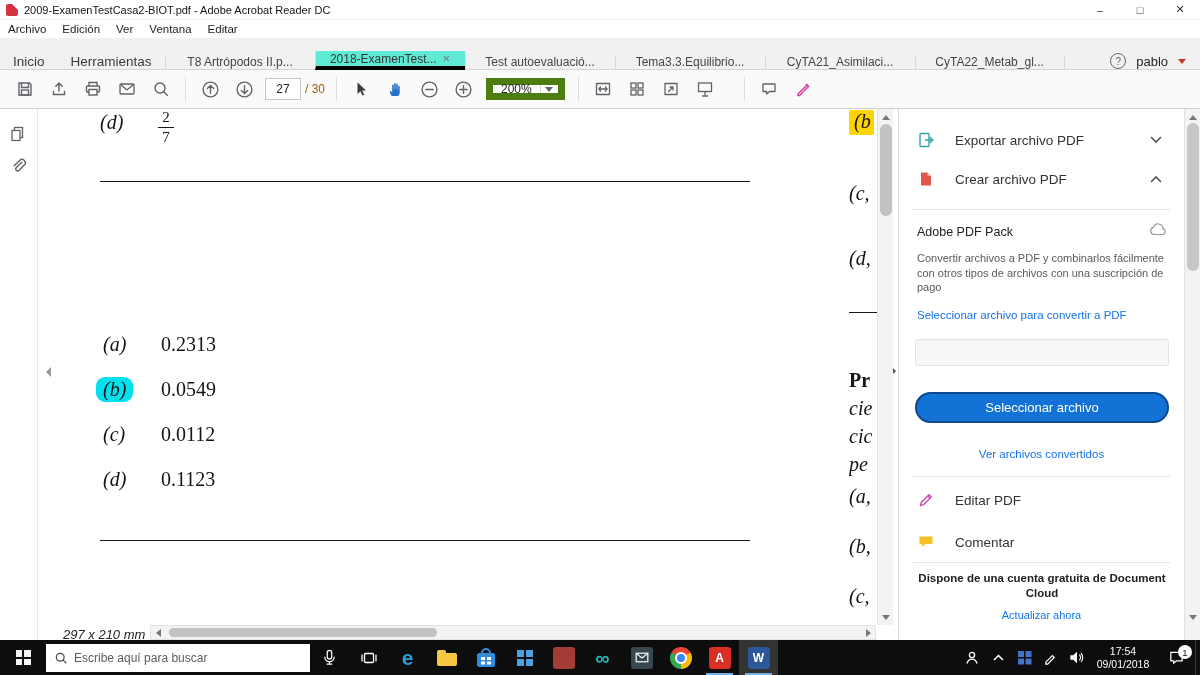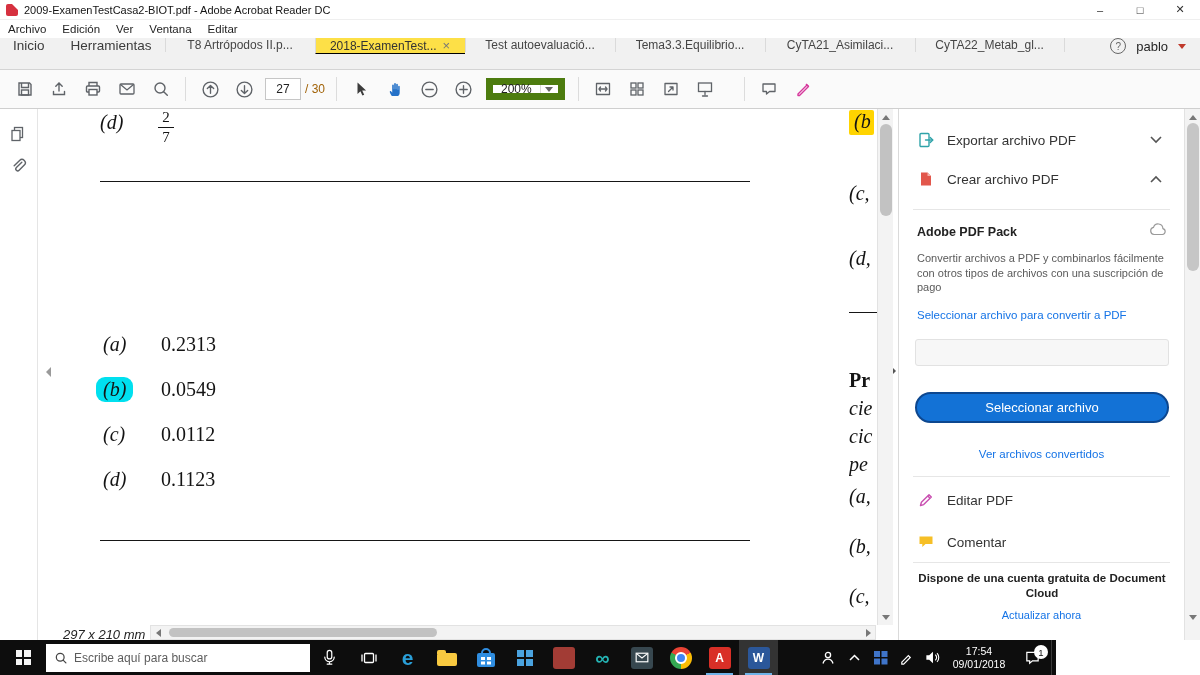--- a/index.html
+++ b/index.html
@@ -12,25 +12,25 @@
   .app-badge:after{content:"";position:absolute;right:0;top:0;border:3px solid #fff;border-left-color:transparent;border-bottom-color:transparent;}
   .title-text{font-size:11px;color:#141414;margin-left:6px;white-space:nowrap;}
   .win-controls{margin-left:auto;display:flex;height:100%;}
   .win-btn{width:40px;height:100%;display:flex;align-items:center;justify-content:center;font-size:11px;color:#333;}
 
   
   .menubar{position:absolute;top:20px;left:0;right:0;height:18px;background:#fff;display:flex;align-items:center;font-size:11.5px;color:#1e1e1e;}
   .menu-item{padding:0 8px;}
 
   
-  .tabbar{position:absolute;top:38px;left:0;right:0;height:32px;background:#f1f1f1;border-bottom:1px solid #d4d4d4;display:flex;align-items:flex-start;}
+  .tabbar{position:absolute;top:38px;left:0;right:0;height:32px;background:#f1f1f1;border-bottom:1px solid #d4d4d4;display:flex;align-items:flex-end;}
   .nav-link{display:flex;align-items:center;padding:0 13px;font-size:13.5px;color:#3b3b3b;}
   .doc-tab{width:150px;flex:0 0 auto;display:flex;align-items:center;justify-content:center;gap:6px;font-size:12px;color:#454545;border-left:1px solid #dadada;white-space:nowrap;overflow:hidden;}
   .doc-tab.last{border-right:1px solid #dadada;}
-  .doc-tab.active{background:#fde047;margin-bottom:-1px;border-bottom:1px solid #000000;color:#333;}
+  .doc-tab.active{background:#5eead4;margin-bottom:-1px;border-bottom:4px solid #000000;color:#333;}
   .tab-close{color:#777;font-size:13px;}
   .tab-right{margin-left:auto;display:flex;align-items:center;gap:10px;padding-right:14px;}
   .help-circle{width:16px;height:16px;border:1.2px solid #666;border-radius:50%;display:flex;align-items:center;justify-content:center;font-size:10px;color:#666;}
   .user-name{font-size:13px;color:#262626;}
   .tri-down-red{width:0;height:0;border-left:4px solid transparent;border-right:4px solid transparent;border-top:5px solid #c0392b;}
 
   
   .toolbar{position:absolute;top:70px;left:0;right:0;height:39px;background:#fafafa;border-bottom:1px solid #cfcfcf;display:flex;align-items:center;padding-left:8px;}
   .tb{display:flex;align-items:center;justify-content:center;width:34px;height:30px;flex:0 0 auto;}
   .tb-sep{width:1px;height:24px;background:#dcdcdc;margin:0 7px;flex:0 0 auto;}
@@ -88,39 +88,39 @@
   .tri-l{width:0;height:0;border-top:4px solid transparent;border-bottom:4px solid transparent;border-right:5px solid #777;}
   .tri-r{width:0;height:0;border-top:4px solid transparent;border-bottom:4px solid transparent;border-left:5px solid #777;}
   .bottombar{position:absolute;left:39px;top:516px;width:838px;height:15px;background:#fff;}
   .size-label{position:absolute;left:24px;top:2px;font-size:13px;color:#222;font-style:italic;}
   .hscroll{position:absolute;left:111px;top:0;width:726px;height:15px;background:#f3f3f3;border:1px solid #e2e2e2;}
   .hscroll .thumb{position:absolute;left:18px;top:2px;width:268px;height:9px;background:#c2c2c2;border-radius:5px;}
   .hsb-btn{position:absolute;top:0;width:14px;height:13px;display:flex;align-items:center;justify-content:center;}
 
   
   .panel{position:absolute;left:898px;top:0;width:286px;height:531px;background:#fff;border-left:1px solid #dadada;}
-  .prow{position:absolute;left:0;width:100%;height:26px;display:flex;align-items:center;gap:12px;padding-left:18px;}
+  .prow{position:absolute;left:0;width:100%;height:26px;display:flex;align-items:center;gap:20px;padding-left:18px;}
   .prow-label{color:#333;font-size:13.5px;}
   .prow .chev{position:absolute;right:22px;display:flex;}
   .pdivider{position:absolute;left:14px;right:14px;border-top:1px solid #e6e6e6;}
-  .pack-title{position:absolute;left:18px;top:116px;font-size:12.5px;font-weight:700;color:#222;}
+  .pack-title{position:absolute;left:18px;top:116px;font-size:12.5px;font-weight:400;color:#222;}
   .pack-cloud{position:absolute;right:16px;top:112px;}
   .pack-desc{position:absolute;left:18px;top:142px;width:256px;font-size:11px;line-height:14.5px;color:#5a5a5a;}
   .plink{color:#1473e6;font-size:11.5px;text-decoration:none;}
   .link-convert{position:absolute;left:18px;top:200px;}
   .pinput{position:absolute;left:16px;top:230px;width:254px;height:27px;background:#f7f7f7;border:1px solid #e2e2e2;border-radius:3px;outline:none;}
   .pbutton{position:absolute;left:16px;top:283px;width:254px;height:31px;background:#1372d6;border:2px solid #0d478f;border-radius:16px;color:#fff;font-size:13px;font-family:"Liberation Sans",sans-serif;display:flex;align-items:center;justify-content:center;cursor:pointer;}
   .link-converted{position:absolute;left:0;top:339px;width:100%;text-align:center;}
   .cloud-note{position:absolute;left:13px;top:462px;width:260px;text-align:center;font-size:11.5px;font-weight:700;color:#222;line-height:14.5px;}
   .link-update{position:absolute;left:0;top:500px;width:100%;text-align:center;font-size:11px;}
   .pscroll{position:absolute;left:1184px;top:0;width:16px;height:531px;background:#f3f3f3;border-left:1px solid #e2e2e2;}
   .pscroll .thumb{position:absolute;left:2px;top:14px;width:12px;height:148px;background:#c6c6c6;border-radius:6px;}
 
   
-  .taskbar{position:absolute;top:640px;left:0;width:1056px;height:35px;background:#0d0d0d;display:flex;align-items:center;}
+  .taskbar{position:absolute;top:640px;left:0;width:1200px;height:35px;background:#0d0d0d;display:flex;align-items:center;}
   .start{width:46px;height:100%;display:flex;align-items:center;justify-content:center;}
   .winlogo{width:15px;height:15px;display:grid;grid-template-columns:1fr 1fr;grid-template-rows:1fr 1fr;gap:2px;}
   .winlogo i{background:#f5f5f5;}
   .searchbox{width:264px;height:28px;background:#fff;display:flex;align-items:center;padding:0 8px;gap:6px;}
   .searchbox input{border:none;outline:none;flex:1;font-size:12px;font-family:"Liberation Sans",sans-serif;color:#333;background:transparent;}
   .searchbox input::placeholder{color:#5c5c5c;}
   .tb-slot{width:39px;height:100%;display:flex;align-items:center;justify-content:center;position:relative;flex:0 0 auto;}
   .tb-slot.active{background:rgba(255,255,255,.16);}
   .tb-slot.open:after{content:"";position:absolute;left:6px;right:6px;bottom:0;height:2px;background:#6fb3e8;}
   .appsq{width:22px;height:22px;border-radius:3px;display:flex;align-items:center;justify-content:center;font-weight:700;color:#fff;font-size:12px;}

